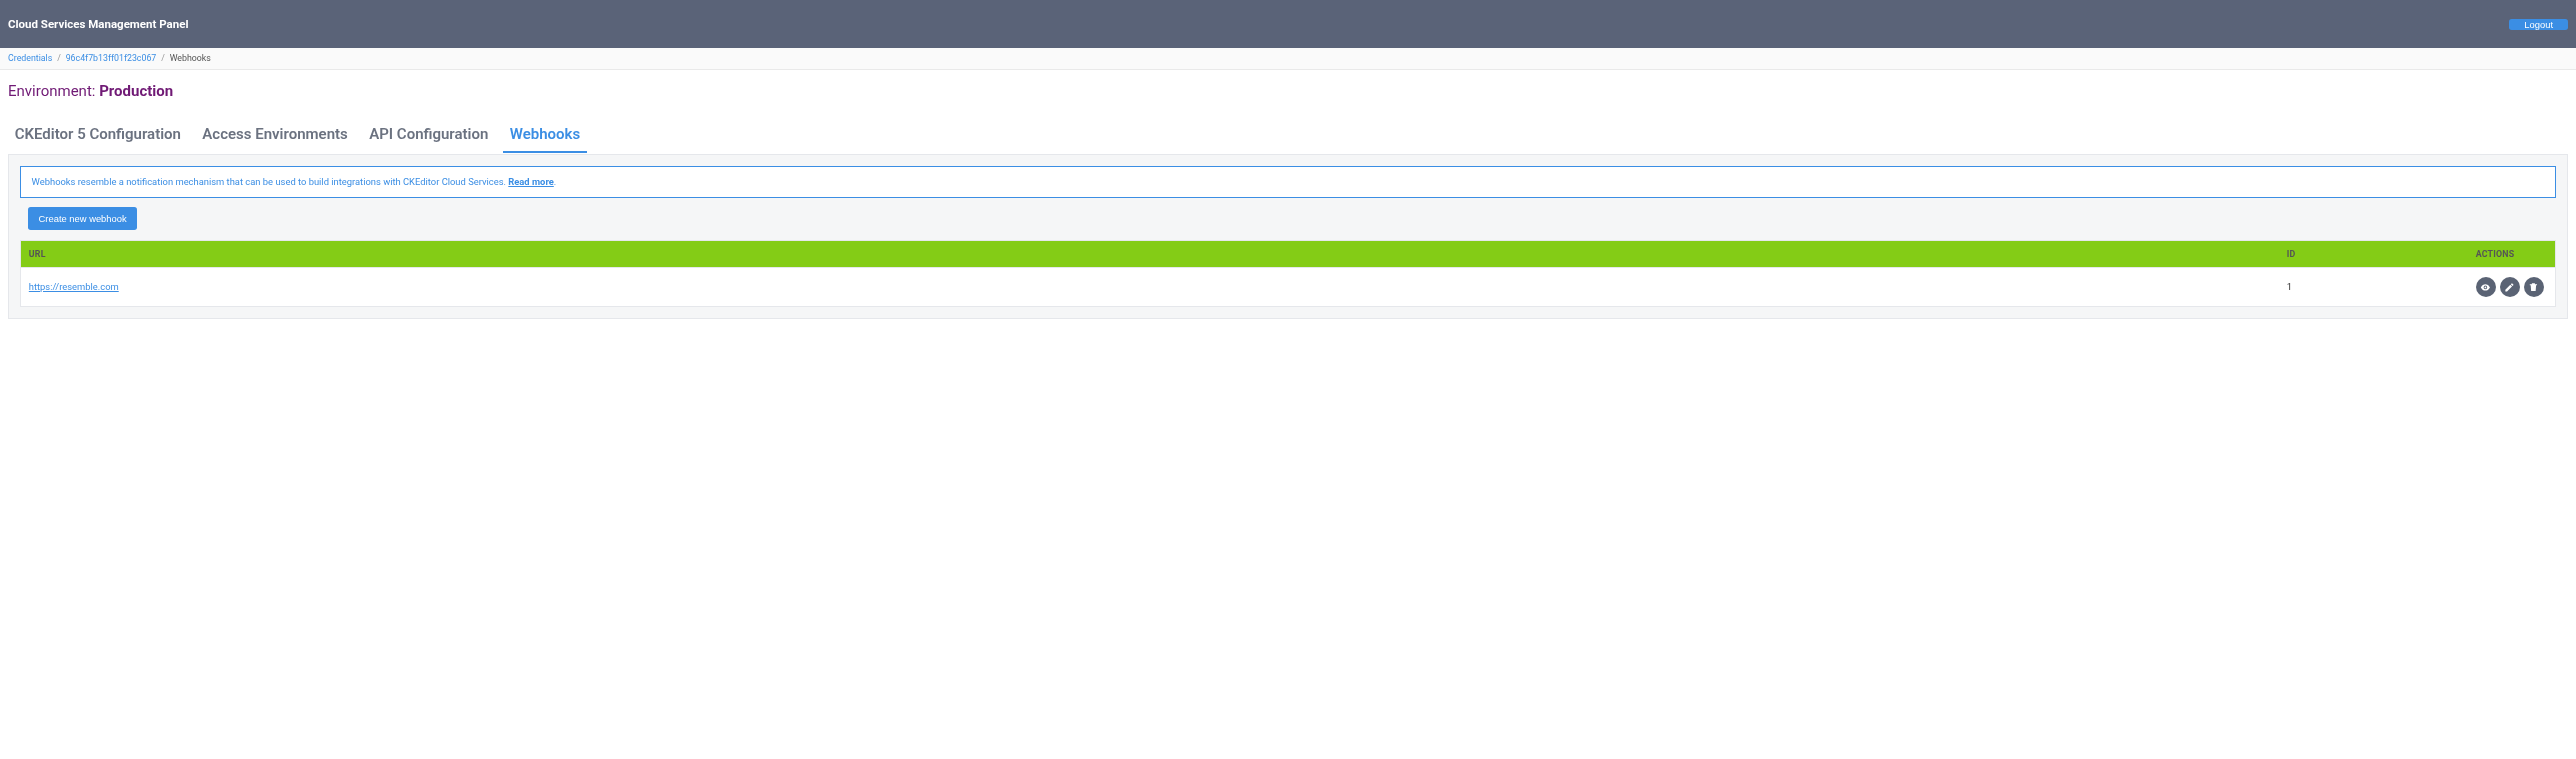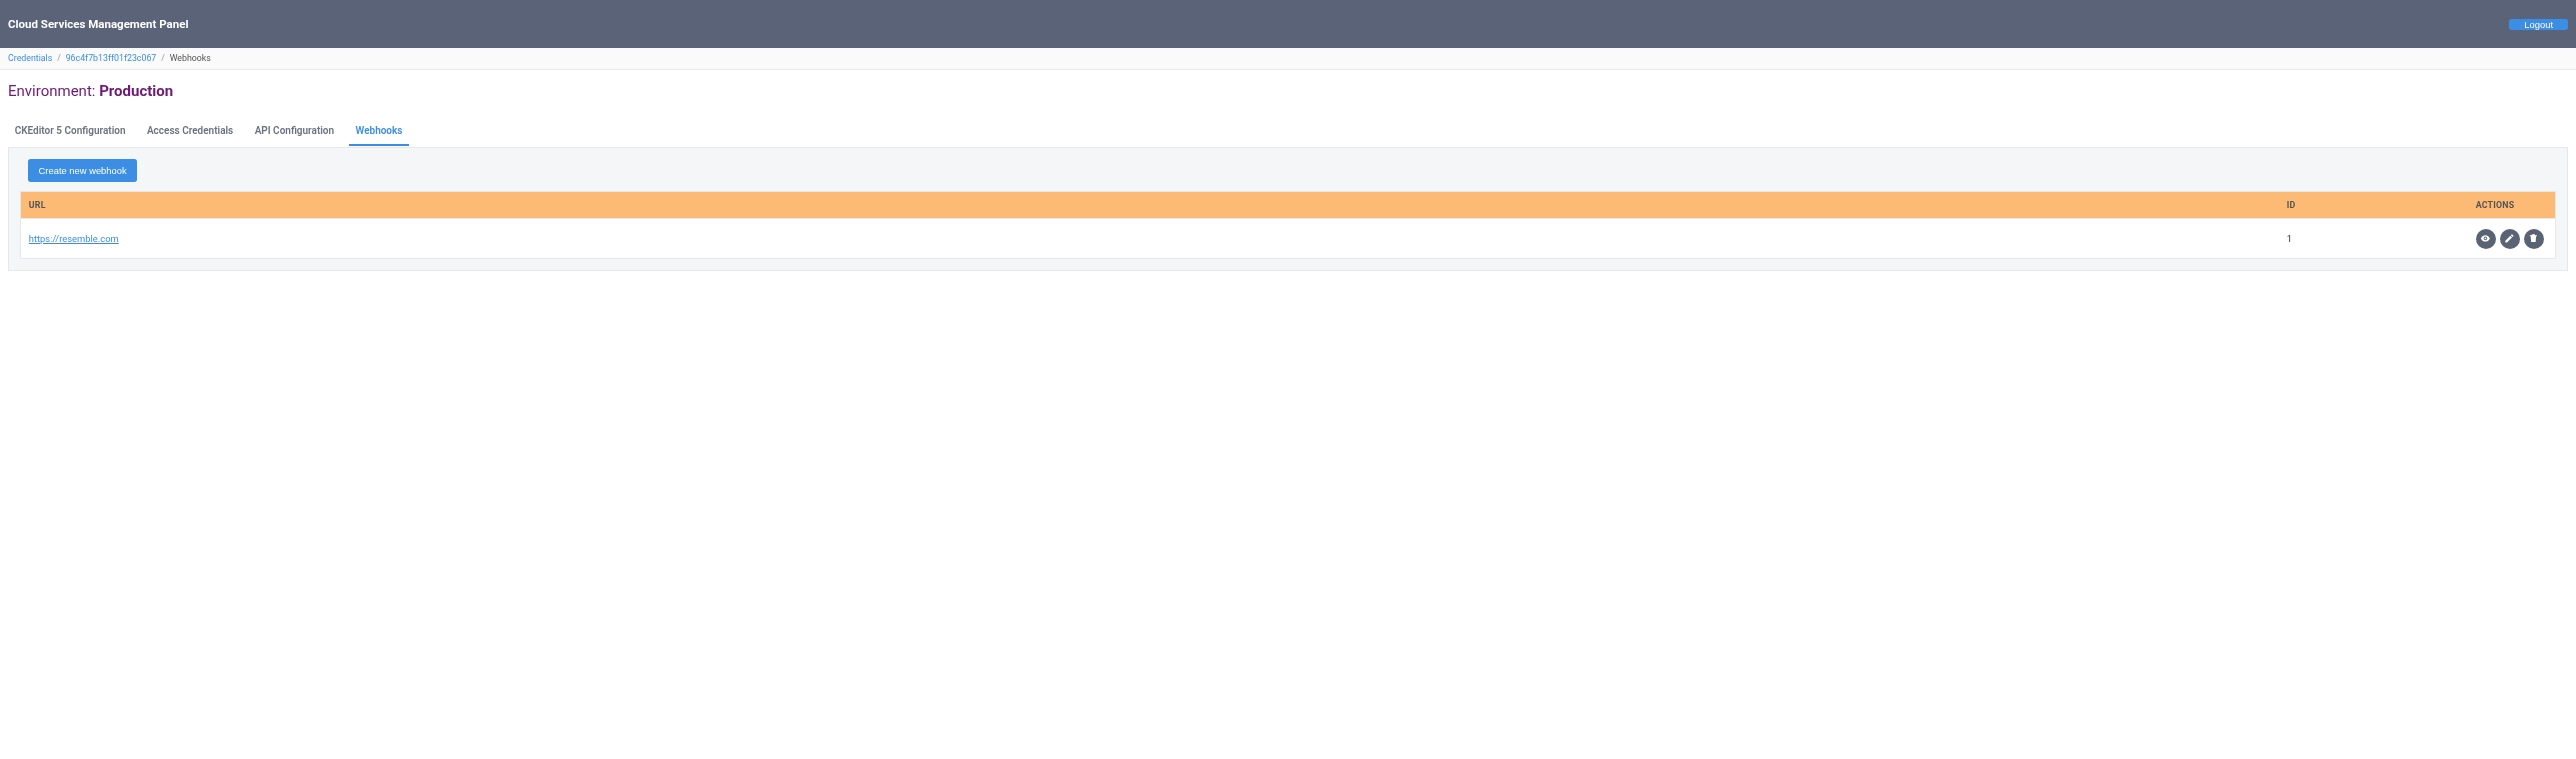--- a/index.html
+++ b/index.html
@@ -41,21 +41,21 @@
     .page-header { padding: 12px 8px 6.7px; }
     .env-line { font-size: 15px; font-weight: 400; color: #701a75; }
     .env-name { font-weight: 700; }
     .env-id-line { font-size: 8.8px; margin-top: 1.3px; }
     .env-id-label { font-weight: 400; }
     .env-id { font-weight: 700; }
 
     .tabs { display: flex; gap: 0; padding: 0 8px; margin-top: 12px; border-bottom: 0.7px solid transparent; }
     .tab {
       padding: 6.7px 6.7px 8px;
-      font-size: 10px;
+      font-size: 15px;
       font-weight: 600;
       color: #6b7280;
       cursor: pointer;
       border-bottom: 2px solid transparent;
       margin-right: 8px;
     }
     .tab.active { color: #3b8ee4; border-bottom-color: #3b8ee4; }
 
     .content-panel {
       margin: 0 8px 13.5px;
@@ -87,21 +87,21 @@
       margin-left: 8px;
     }
 
     table.webhooks {
       width: 100%;
       border-collapse: collapse;
       background: #fff;
       border: 0.7px solid #e5e7eb;
     }
     table.webhooks thead th {
-      background: #fdba74;
+      background: #84cc16;
       color: #555;
       font-weight: 700;
       font-size: 8.8px;
       text-align: left;
       padding: 8px 8px;
       border-bottom: 0.7px solid #e5e7eb;
       letter-spacing: 0.2px;
     }
     table.webhooks tbody td {
       padding: 9.4px 8px;
@@ -145,27 +145,30 @@
 </div>
 
 <div class="page-header">
   <div class="env-line">
     <span>Environment: </span><span class="env-name">Production</span>
   </div>
 </div>
 
 <div class="tabs">
   <div class="tab">CKEditor 5 Configuration</div>
-  <div class="tab">Access Credentials</div>
+  <div class="tab">Access Environments</div>
   <div class="tab">API Configuration</div>
   <div class="tab active">Webhooks</div>
 </div>
 
 <div class="content-panel">
 
+  <div class="info-box">
+    <span>Webhooks resemble a notification mechanism that can be used to build integrations with CKEditor Cloud Services. </span><a class="read-more">Read more</a><span class="period">.</span>
+  </div>
 
   <button class="create-btn">Create new webhook</button>
 
   <table class="webhooks">
     <thead>
       <tr>
         <th class="col-url">URL</th>
         <th class="col-id">ID</th>
         <th class="col-actions">ACTIONS</th>
       </tr>

